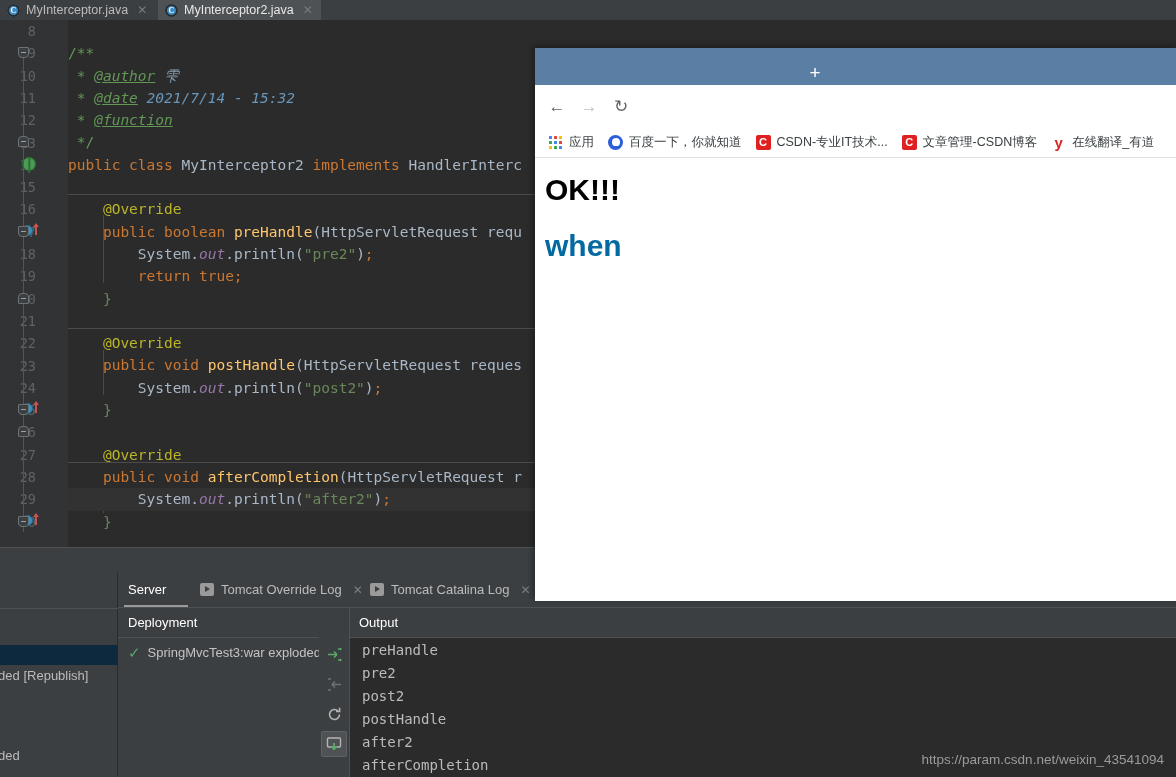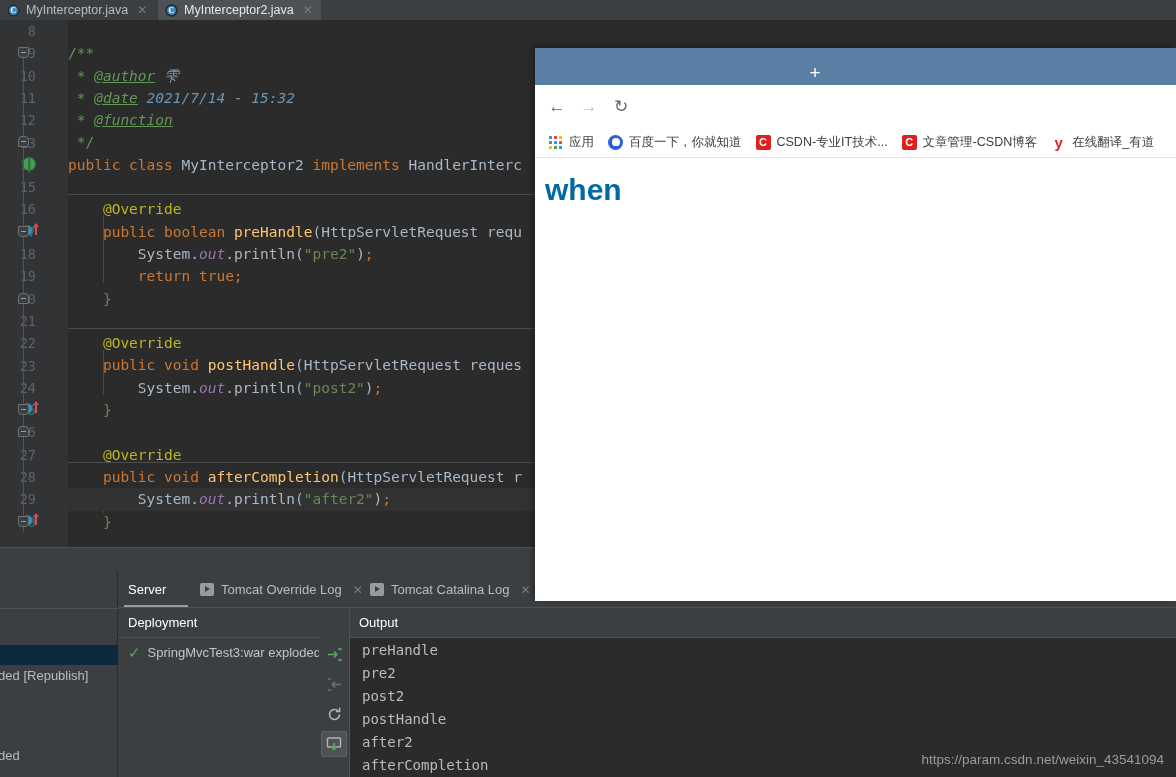--- a/index.html
+++ b/index.html
@@ -547,18 +547,19 @@
         <span class="bm-csdn">C</span>
         <span>文章管理-CSDN博客</span>
       </div>
       <div class="bm">
         <span class="bm-youdao">y</span>
         <span>在线翻译_有道</span>
       </div>
     </div>
 
     <div class="br-content">
+      <div class="pg-h1">OK!!!</div>
       <div class="pg-h2">when</div>
     </div>
 
   </div>
 
 </div>
 
 </body></html>

